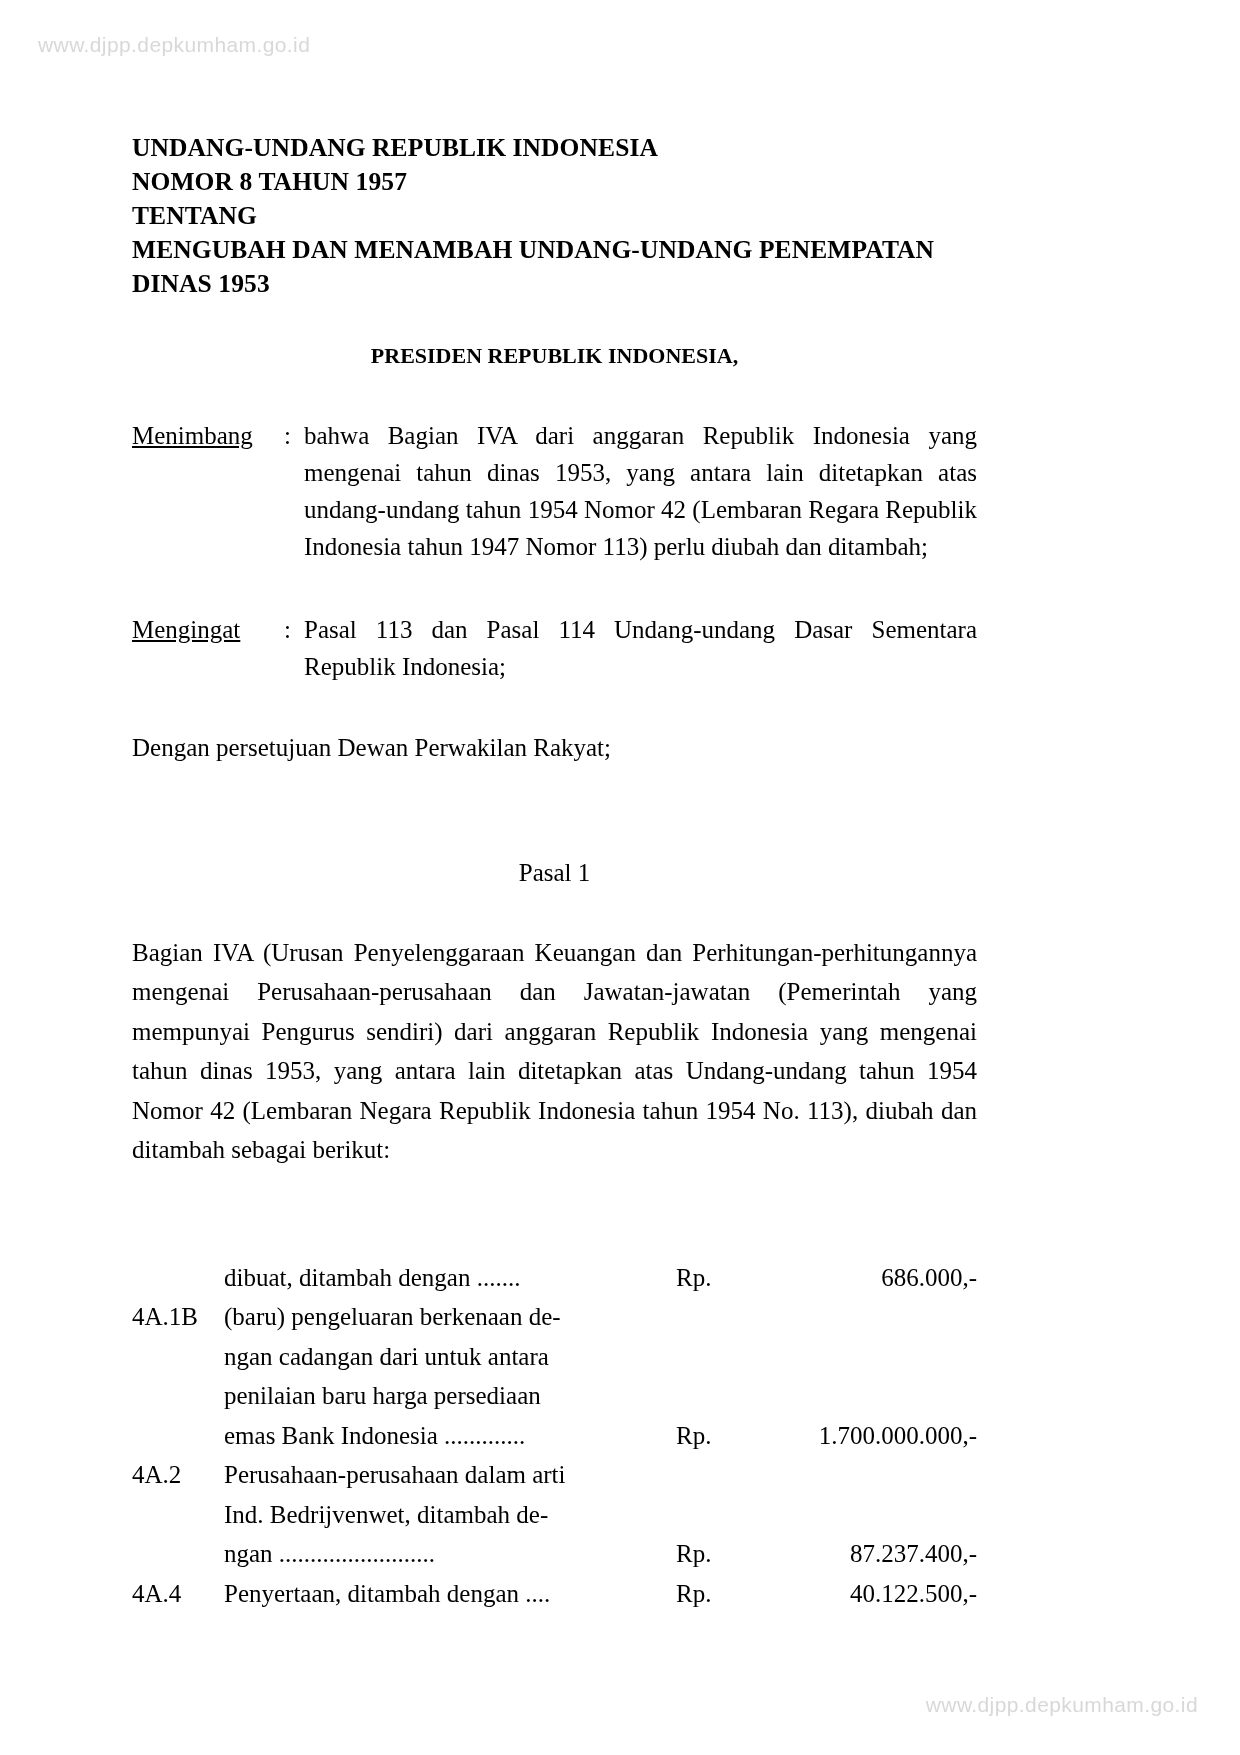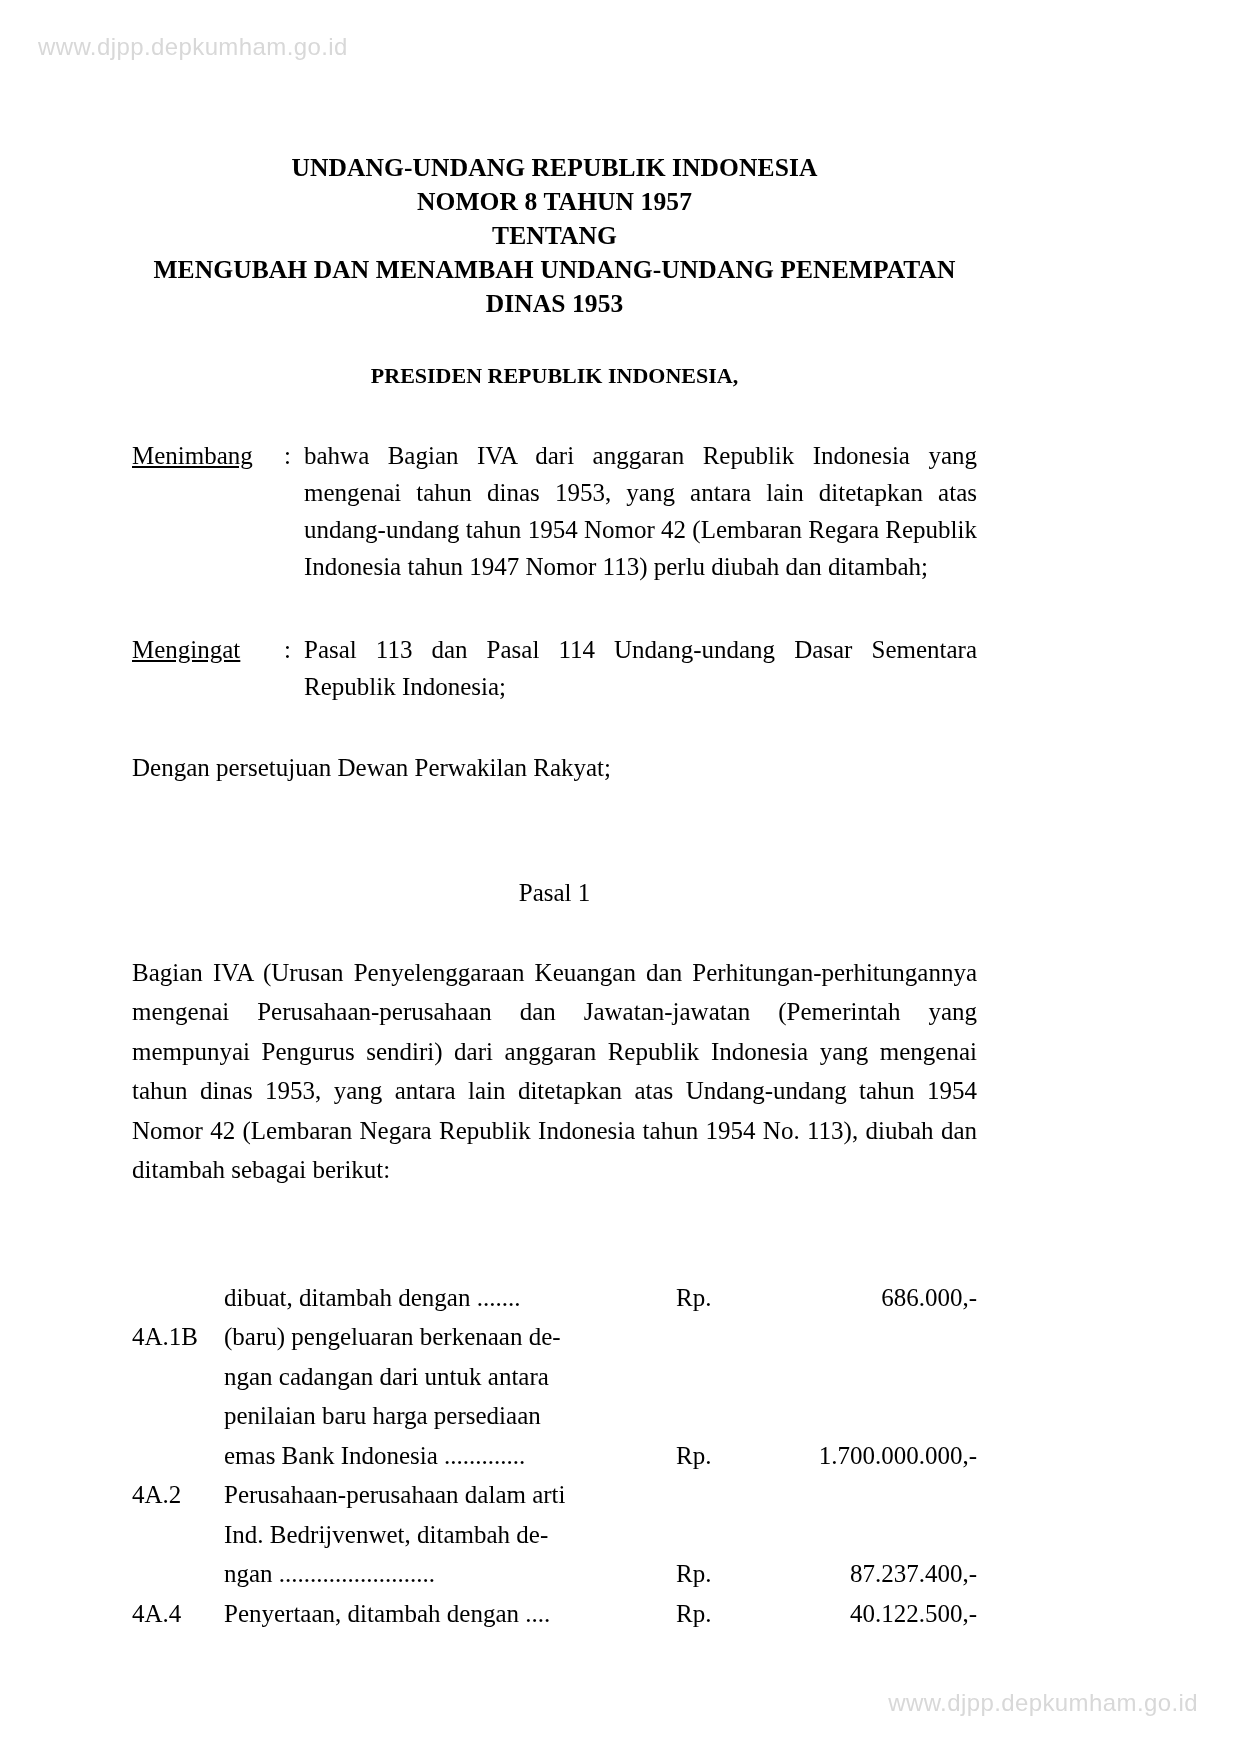--- a/index.html
+++ b/index.html
@@ -15,47 +15,45 @@
     position: relative;
     width: 1240px;
     height: 1755px;
     background: #ffffff;
     overflow: hidden;
     box-sizing: border-box;
   }
   .watermark {
     position: absolute;
     font-family: "Liberation Sans", "DejaVu Sans", sans-serif;
-    font-size: 24px;
+    font-size: 21px;
     letter-spacing: 0.4px;
     color: #d8d8d8;
     white-space: nowrap;
     user-select: none;
   }
   .watermark.top {
     left: 38px;
     top: 33px;
   }
   .watermark.bottom {
     right: 42px;
     bottom: 38px;
   }
   .content {
     position: absolute;
     left: 132px;
     top: 131px;
     width: 845px;
   }
   .title-block {
-    text-align: center;
     font-weight: bold;
     font-size: 25.5px;
     line-height: 1.33;
     letter-spacing: 0.1px;
-    margin-top: 20px;
   }
   .title-line {
     display: block;
     white-space: nowrap;
   }
   .presiden {
     text-align: center;
     font-weight: bold;
     font-size: 22px;
     margin-top: 42px;

